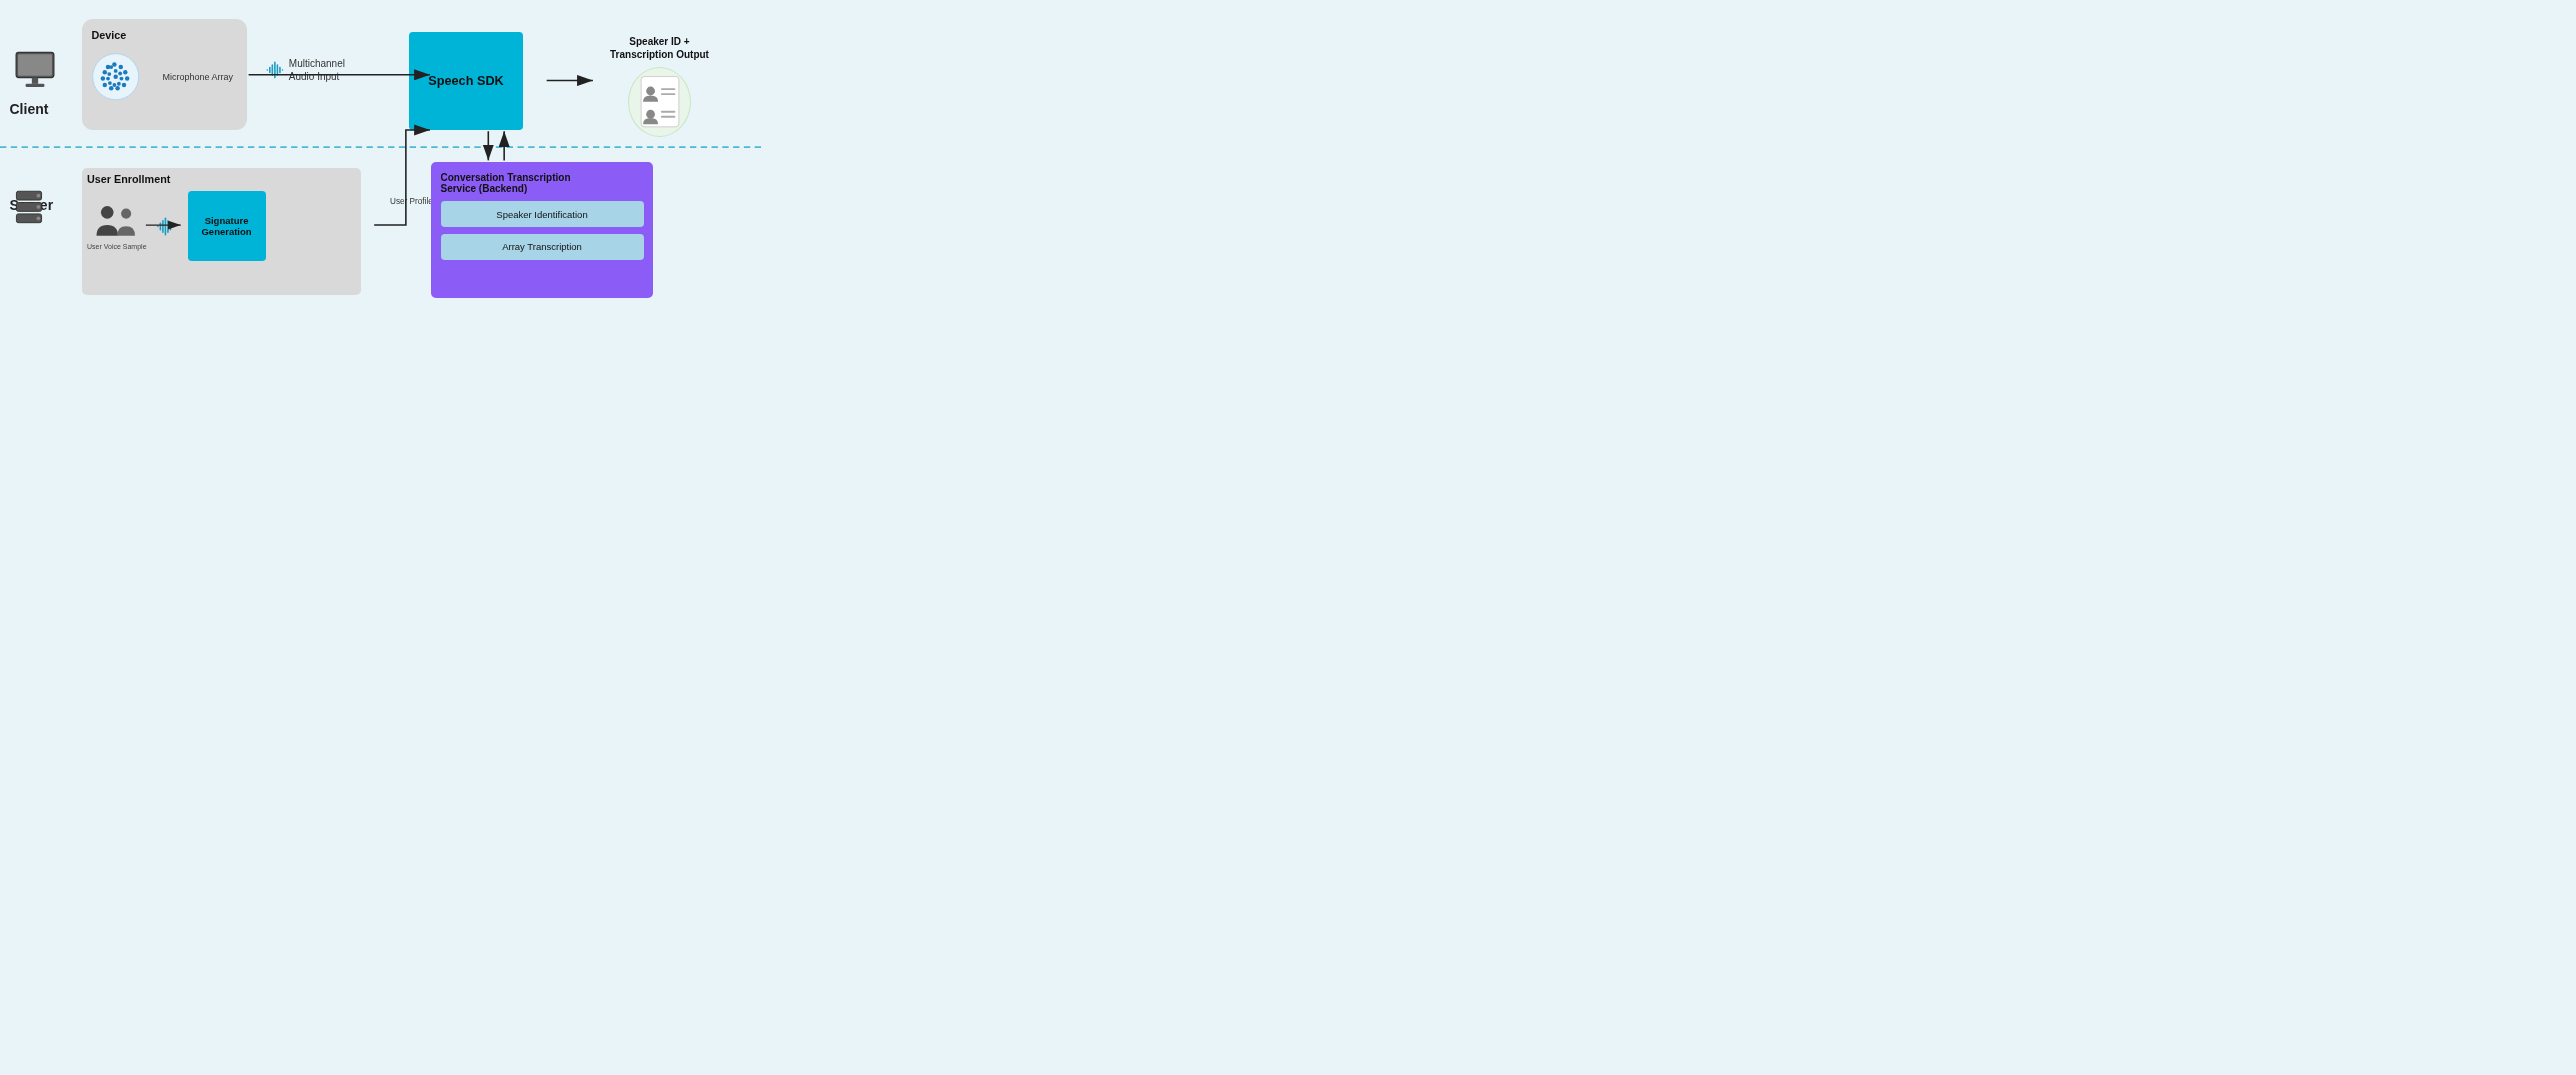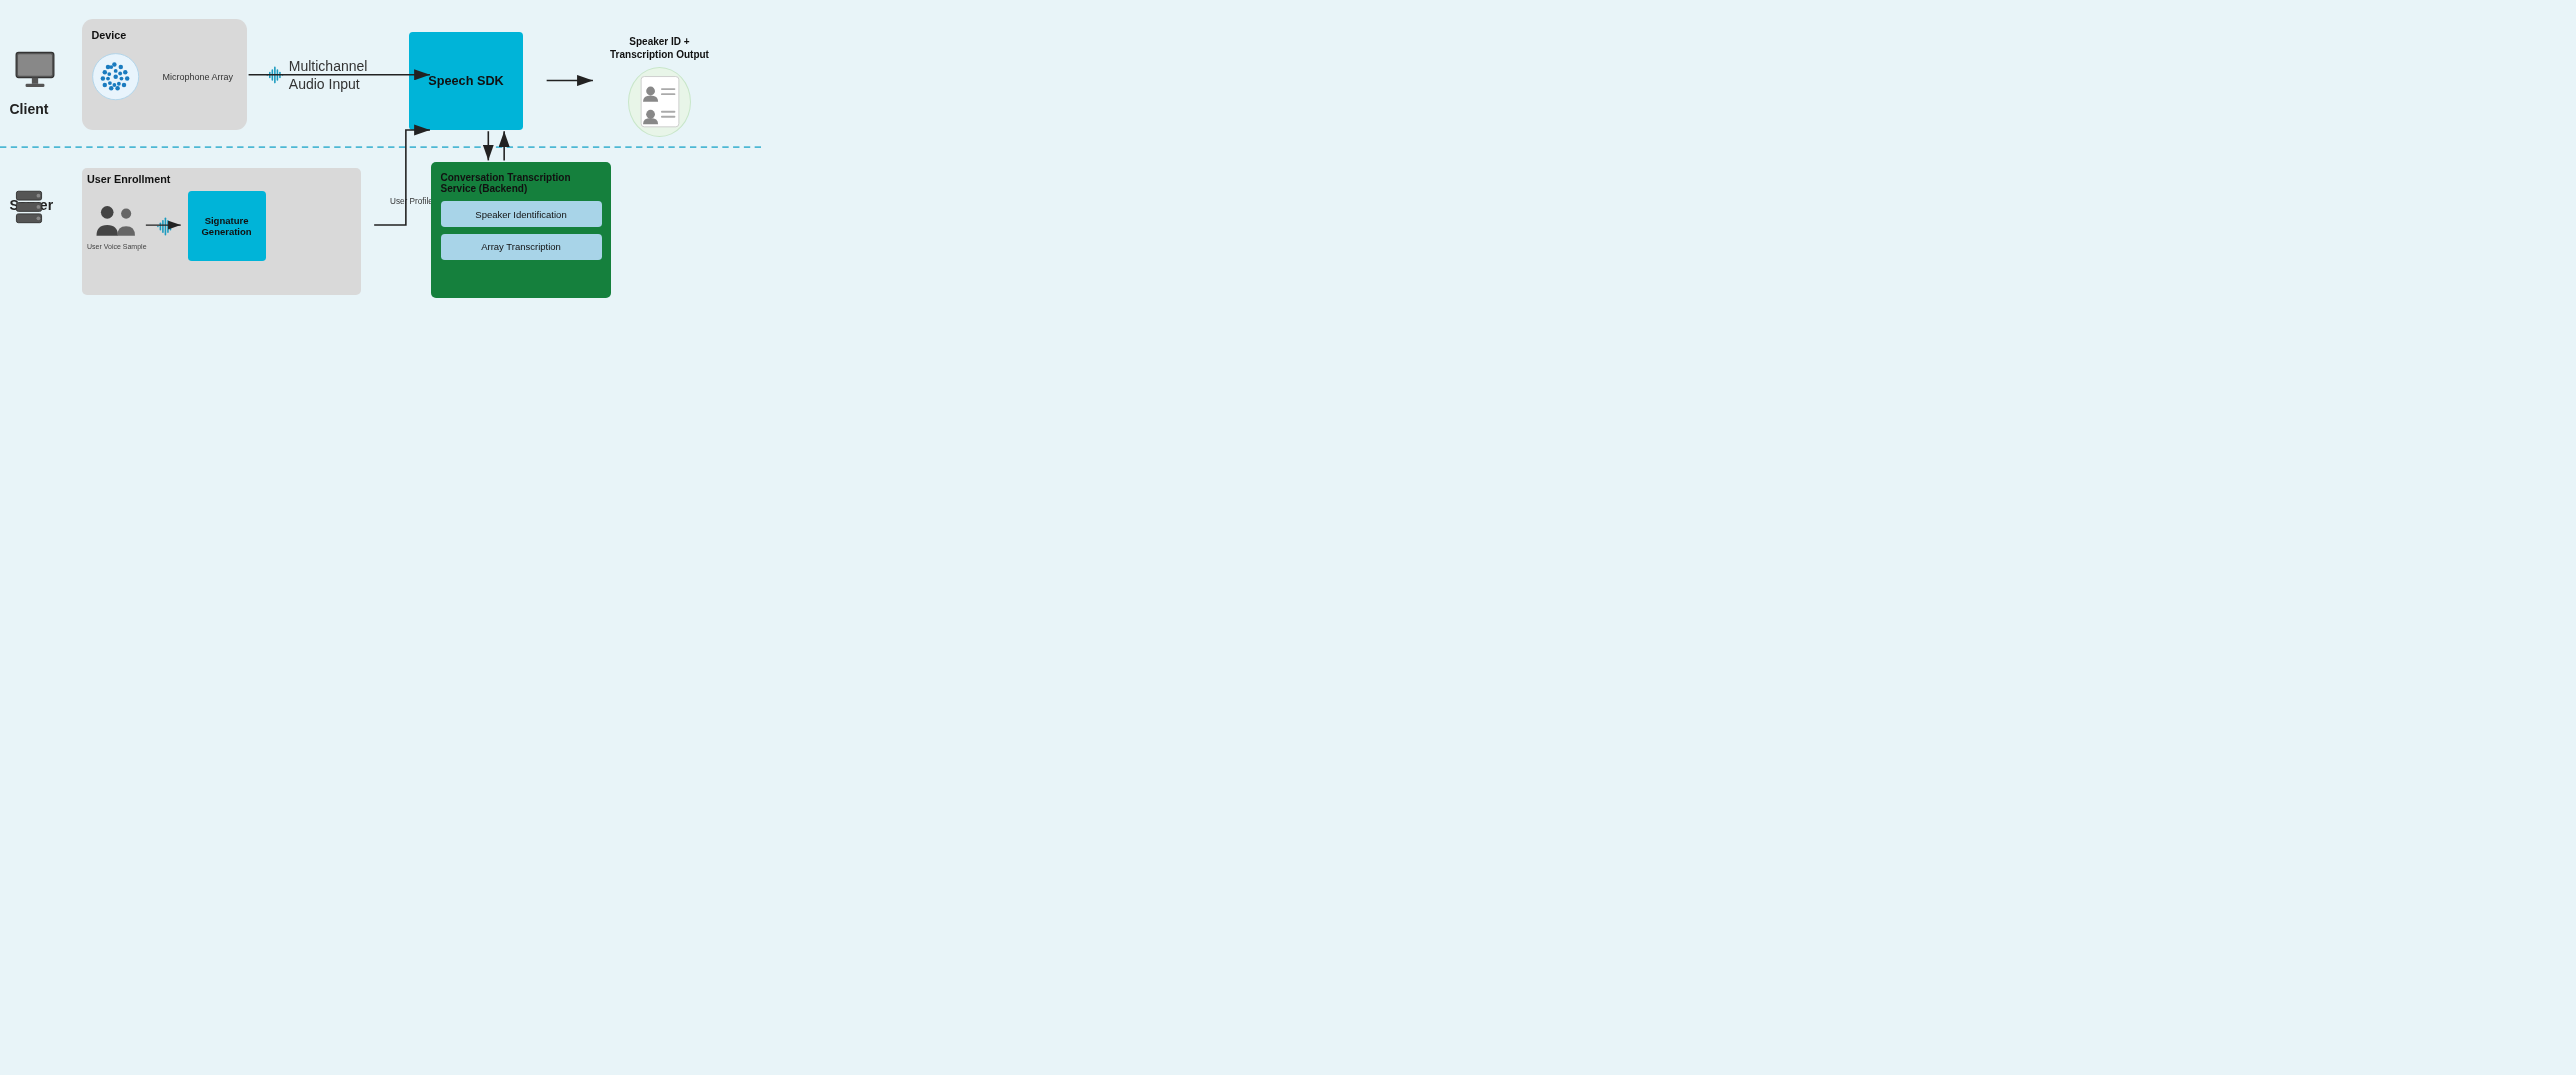--- a/index.html
+++ b/index.html
@@ -158,23 +158,23 @@
       font-weight: bold;
       font-size: 9.5px;
       color: #111;
     }
 
     
     .cts-box {
       position: absolute;
       top: 162px;
       left: 431px;
-      width: 180px;
+      width: 222px;
       height: 136px;
-      background: #15803d;
+      background: #8b5cf6;
       border-radius: 5px;
       padding: 9.5px;
     }
     .cts-box .box-title {
       font-weight: bold;
       font-size: 10px;
       color: #111;
       margin-bottom: 7.6px;
     }
 
@@ -300,21 +300,21 @@
       <g fill="none" stroke="#1a9bbf" stroke-width="2.5" stroke-linecap="round">
         <line x1="2" y1="14" x2="2" y2="14"></line>
         <line x1="6" y1="10" x2="6" y2="18"></line>
         <line x1="10" y1="6" x2="10" y2="22"></line>
         <line x1="14" y1="2" x2="14" y2="26"></line>
         <line x1="18" y1="6" x2="18" y2="22"></line>
         <line x1="22" y1="10" x2="22" y2="18"></line>
         <line x1="26" y1="14" x2="26" y2="14"></line>
       </g>
     </svg>
-    <div style="font-size:14px; color:#333; line-height:1.3;">Multichannel<br>Audio Input</div>
+    <div style="font-size:10px; color:#333; line-height:1.3;">Multichannel<br>Audio Input</div>
   </div>
 
   <div class="speech-sdk-box">
     <div class="sdk-label">Speech SDK</div>
   </div>
 
   <div class="output-box">
     <div class="output-label">
       <span style="white-space:pre-line;">Speaker ID +
 Transcription Output</span>

